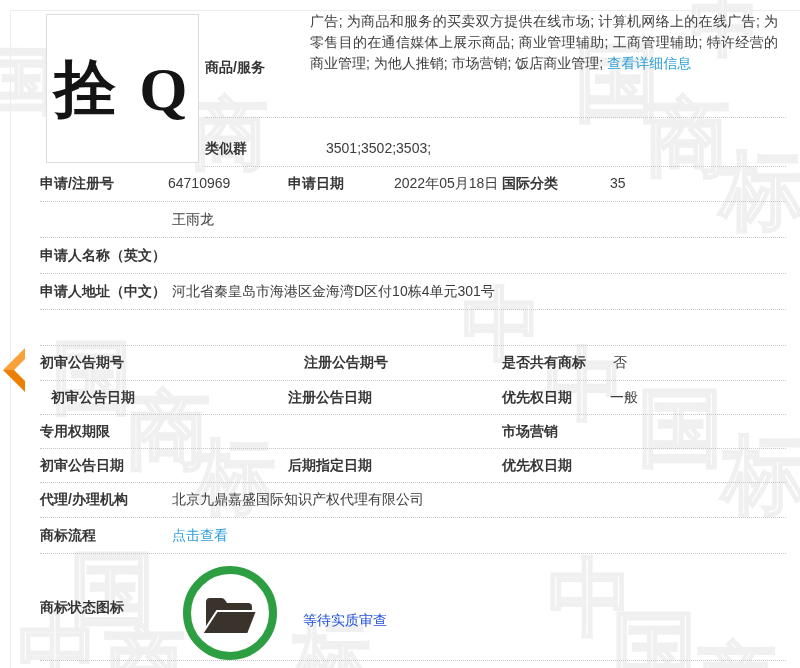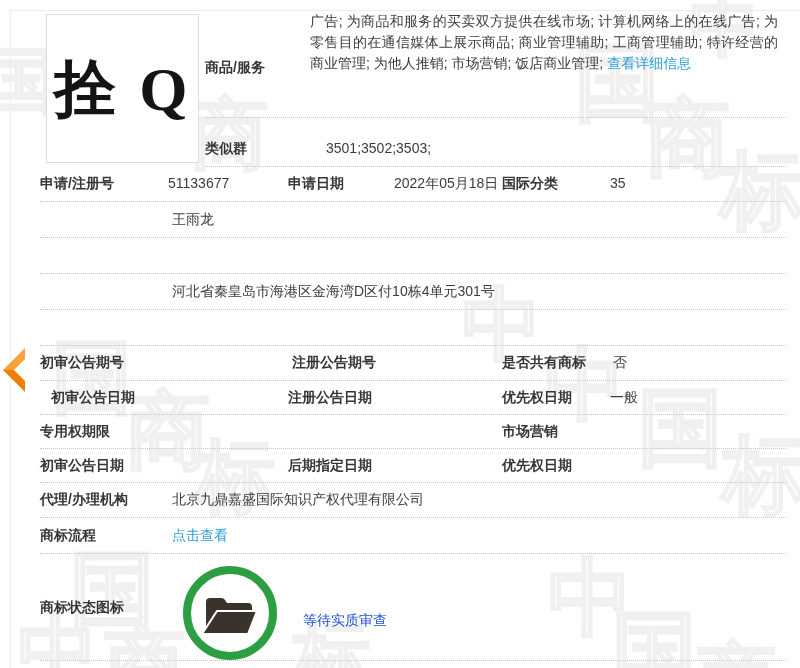--- a/index.html
+++ b/index.html
@@ -85,41 +85,43 @@
   <div class="services">
     <span>广告; 为商品和服务的买卖双方提供在线市场; 计算机网络上的在线广告; 为零售目的在通信媒体上展示商品; 商业管理辅助; 工商管理辅助; 特许经营的商业管理; 为他人推销; 市场营销; 饭店商业管理; </span><a class="link" href="#">查看详细信息</a>
   </div>
   <div class="sep" style="left:205px;top:117px;width:581px"></div>
 
   <div class="lbl" style="left:205px;top:139px">类似群</div>
   <div class="val" style="left:326px;top:139px">3501;3502;3503;</div>
   <div class="sep" style="left:205px;top:166px;width:581px"></div>
 
   <div class="lbl" style="left:40px;top:174px">申请/注册号</div>
-  <div class="val" style="left:168px;top:174px">51133677</div>
+  <div class="val" style="left:168px;top:174px">64710969</div>
   <div class="lbl" style="left:288px;top:174px">申请日期</div>
   <div class="val" style="left:394px;top:174px">2022年05月18日</div>
   <div class="lbl" style="left:502px;top:174px">国际分类</div>
   <div class="val" style="left:610px;top:174px">35</div>
   <div class="sep" style="left:40px;top:201px;width:746px"></div>
 
   <div class="val" style="left:172px;top:210px">王雨龙</div>
   <div class="sep" style="left:40px;top:237px;width:746px"></div>
 
+  <div class="lbl" style="left:40px;top:246px">申请人名称（英文）</div>
   <div class="val" style="left:172px;top:246px"></div>
   <div class="sep" style="left:40px;top:273px;width:746px"></div>
 
+  <div class="lbl" style="left:40px;top:282px">申请人地址（中文）</div>
   <div class="val" style="left:172px;top:282px">河北省秦皇岛市海港区金海湾D区付10栋4单元301号</div>
   <div class="sep" style="left:40px;top:309px;width:746px"></div>
 
   <div class="val" style="left:172px;top:318px"></div>
   <div class="sep" style="left:40px;top:345px;width:746px"></div>
 
   <div class="lbl" style="left:40px;top:353px">初审公告期号</div>
-  <div class="lbl" style="left:292px;top:353px">注册公告期号</div>
+  <div class="lbl" style="left:304px;top:353px">注册公告期号</div>
   <div class="lbl" style="left:502px;top:353px">是否共有商标</div>
   <div class="val" style="left:613px;top:353px">否</div>
   <div class="sep" style="left:40px;top:380px;width:746px"></div>
 
   <div class="lbl" style="left:51px;top:388px">初审公告日期</div>
   <div class="lbl" style="left:288px;top:388px">注册公告日期</div>
   <div class="lbl" style="left:502px;top:388px">优先权日期</div>
   <div class="val" style="left:610px;top:388px">一般</div>
   <div class="sep" style="left:40px;top:414px;width:746px"></div>
 

